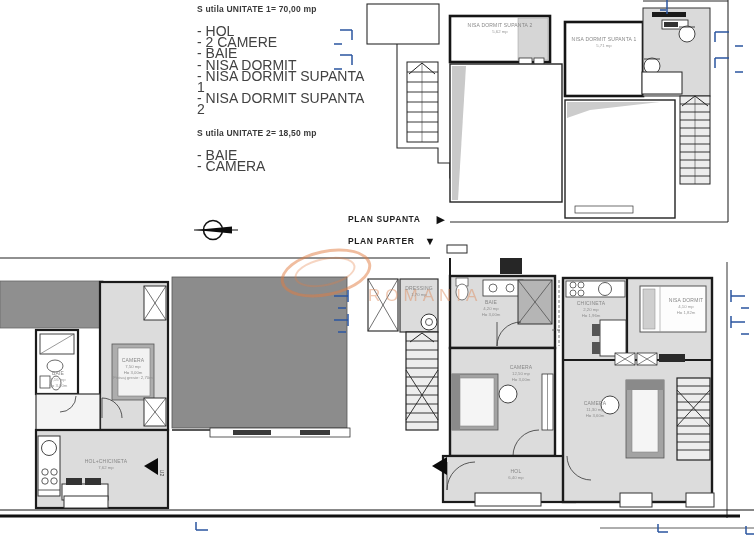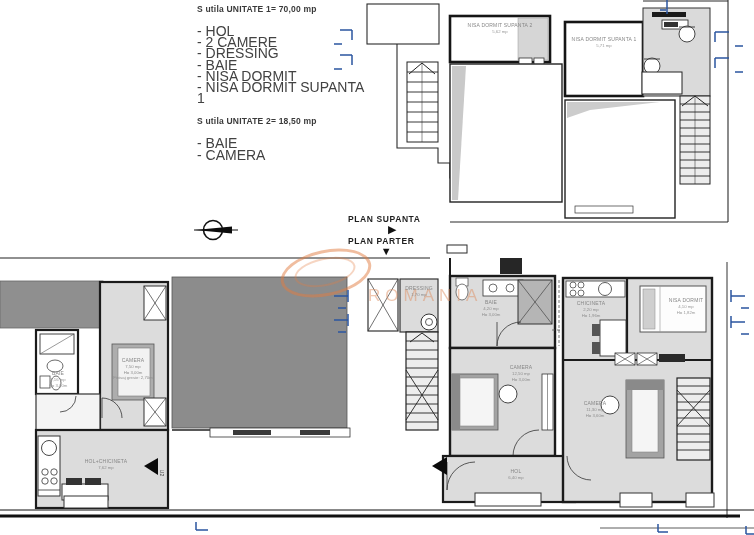--- a/index.html
+++ b/index.html
@@ -5,21 +5,21 @@
   html,body{margin:0;padding:0;background:#fff;}
   .canvas{position:relative;width:754px;height:535px;background:#ffffff;overflow:hidden;
           font-family:"Liberation Sans",sans-serif;}
   .abs{position:absolute;}
   
   .legend{position:absolute;left:197px;top:4px;width:175px;color:#3d3d3d;}
   .legend .ltitle{font-size:8.5px;font-weight:bold;color:#3a3a3a;margin-bottom:12px;letter-spacing:.2px;}
   .legend .litem{font-size:14px;line-height:11.2px;color:#424242;}
   .legend .lgap{height:12px;}
   
-  .plan-row{position:absolute;display:flex;align-items:center;color:#1e1e1e;flex-direction:column;}
+  .plan-row{position:absolute;display:flex;align-items:center;color:#1e1e1e;}
   .plan-row .ptxt{font-size:8.5px;font-weight:bold;letter-spacing:.6px;}
   .plan-row .ptri{font-size:11px;line-height:10px;color:#111;}
   
   .rlabel{position:absolute;text-align:center;color:#8f8f8f;font-size:4.3px;line-height:1.35;pointer-events:none;}
   .rlabel .nm{font-size:5px;letter-spacing:.2px;color:#878787;}
   .rlabel.on-white{color:#9a9a9a;}
   
   .wm-ellipse{position:absolute;border-radius:50%;pointer-events:none;}
   .wm-text{position:absolute;font-size:17px;letter-spacing:5px;color:rgba(222,140,95,.48);
            font-weight:400;pointer-events:none;}
@@ -28,24 +28,24 @@
 </style>
 </head>
 <body>
 
 <div class="canvas">
 
   <div class="legend">
     <div class="ltitle">S utila UNITATE 1= 70,00 mp</div>
     <div class="litem">- HOL</div>
     <div class="litem">- 2 CAMERE</div>
-    <div class="litem">- DRESSING</div>
     <div class="litem">- BAIE</div>
     <div class="litem">- NISA DORMIT</div>
     <div class="litem">- NISA DORMIT SUPANTA 1</div>
+    <div class="litem">- NISA DORMIT SUPANTA 2</div>
     <div class="lgap"></div>
     <div class="ltitle">S utila UNITATE 2= 18,50 mp</div>
     <div class="litem">- BAIE</div>
     <div class="litem">- CAMERA</div>
   </div>
 
   <svg class="abs" style="left:194px;top:216px;" width="46" height="28" viewBox="0 0 46 28">
     <line x1="0" y1="14" x2="44" y2="14" stroke="#111" stroke-width="1"></line>
     <circle cx="19" cy="14" r="9.5" fill="none" stroke="#111" stroke-width="1.6"></circle>
     <polygon points="1,14 38,10.5 38,17.5" fill="#0c0c0c"></polygon>

